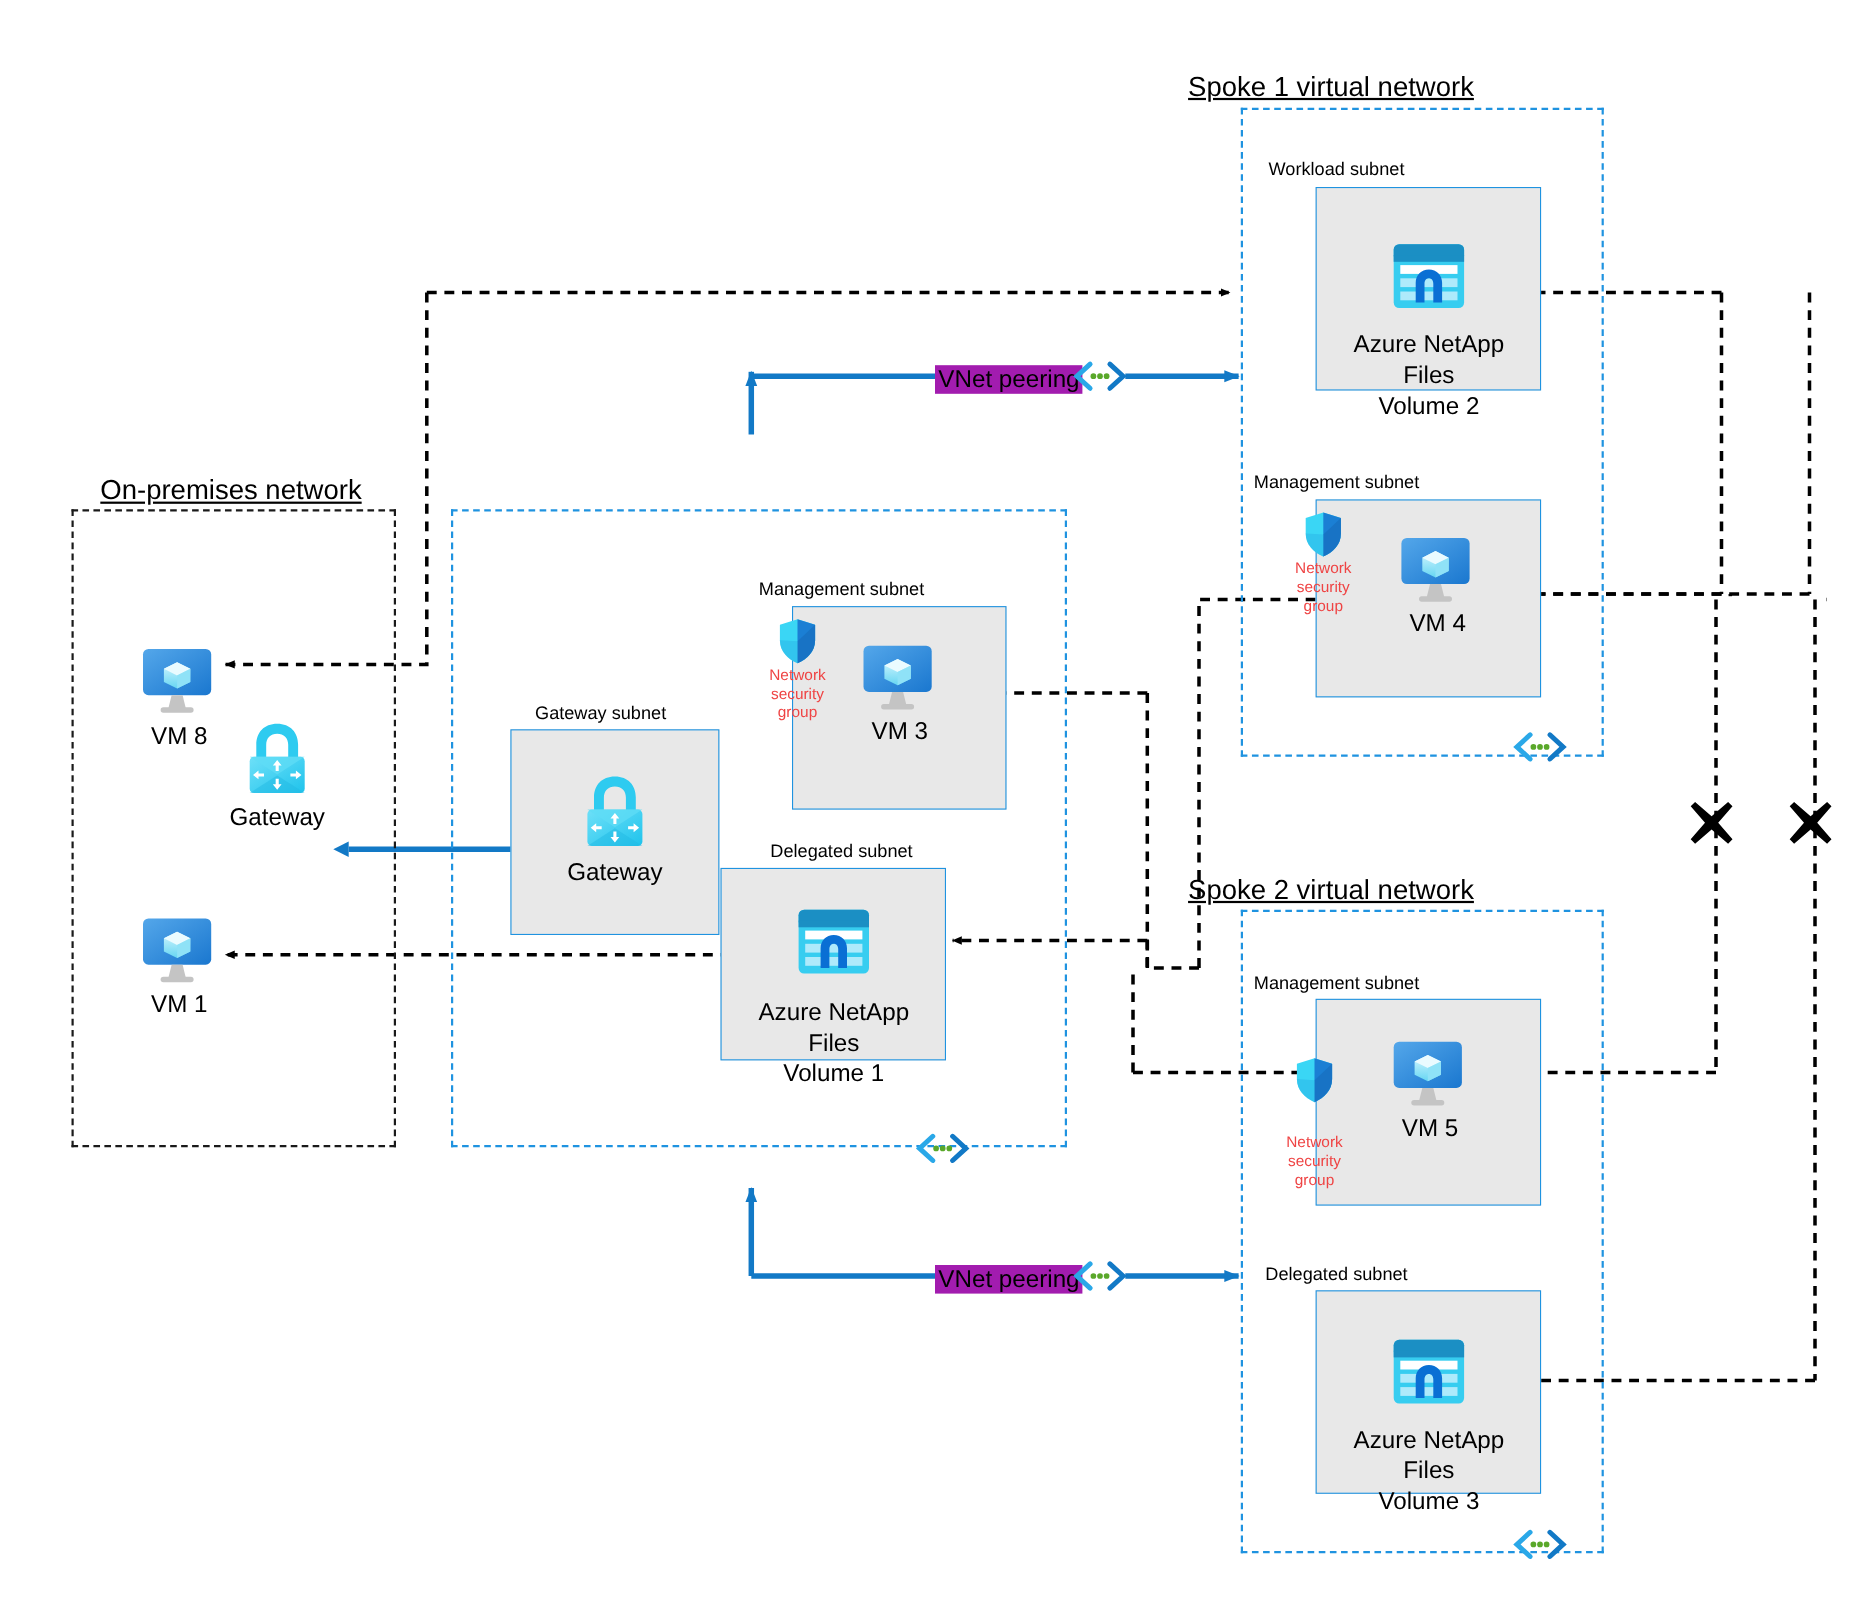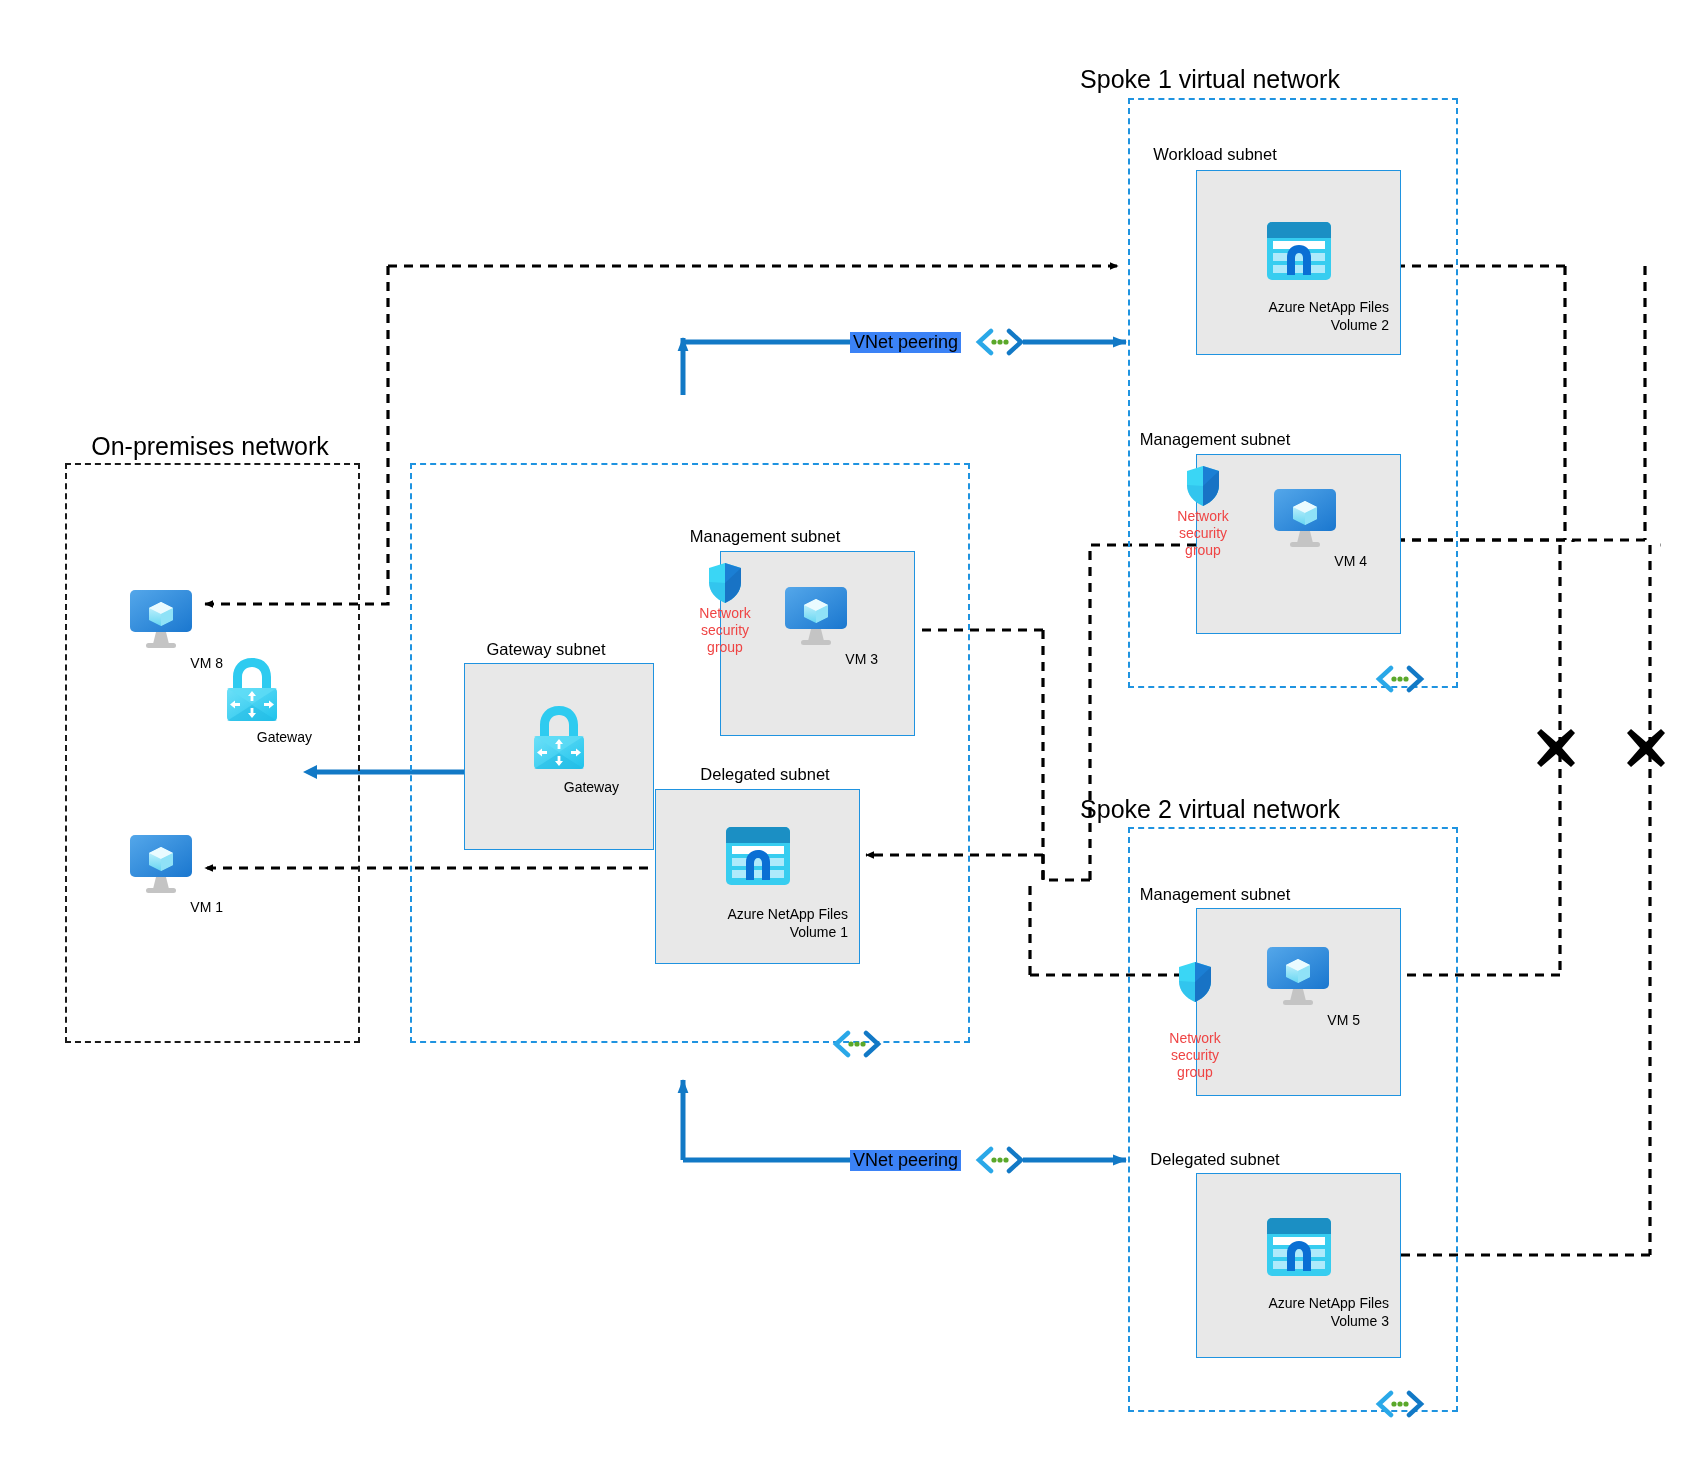--- a/index.html
+++ b/index.html
@@ -25,50 +25,51 @@
   .nodelayer { position: absolute; left:0; top:0; width:1705px; height:1464px; }
 
   
   .vnet-title {
     position: absolute;
     font-size: 25px;
     color: #000000;
     white-space: nowrap;
     text-align: center;
     font-family: "Liberation Sans", sans-serif;
+    text-decoration: underline;
   }
   .subnet-title {
     position: absolute;
     font-size: 16.5px;
     color: #000000;
     white-space: nowrap;
     text-align: center;
   }
   .node-label {
     position: absolute;
-    font-size: 14px;
+    font-size: 22px;
     color: #000000;
-    text-align: right;
+    text-align: center;
     line-height: 1.27;
     white-space: pre-line;
   }
   .small-label {
     position: absolute;
     font-size: 14px;
     color: #ef4444;
     text-align: center;
     line-height: 1.22;
     white-space: pre-line;
   }
   .edge-label {
     position: absolute;
-    font-size: 18px;
+    font-size: 22px;
     color: #000000;
     white-space: nowrap;
-    background: #3b82f6;
+    background: #a21caf;
     padding: 0 3px;
   }
 
   
   .vnet-box {
     position: absolute;
     border: 2px dashed #1f93e0;
     background: transparent;
   }
   .vnet-box.onprem { border-color: #1a1a1a; }

